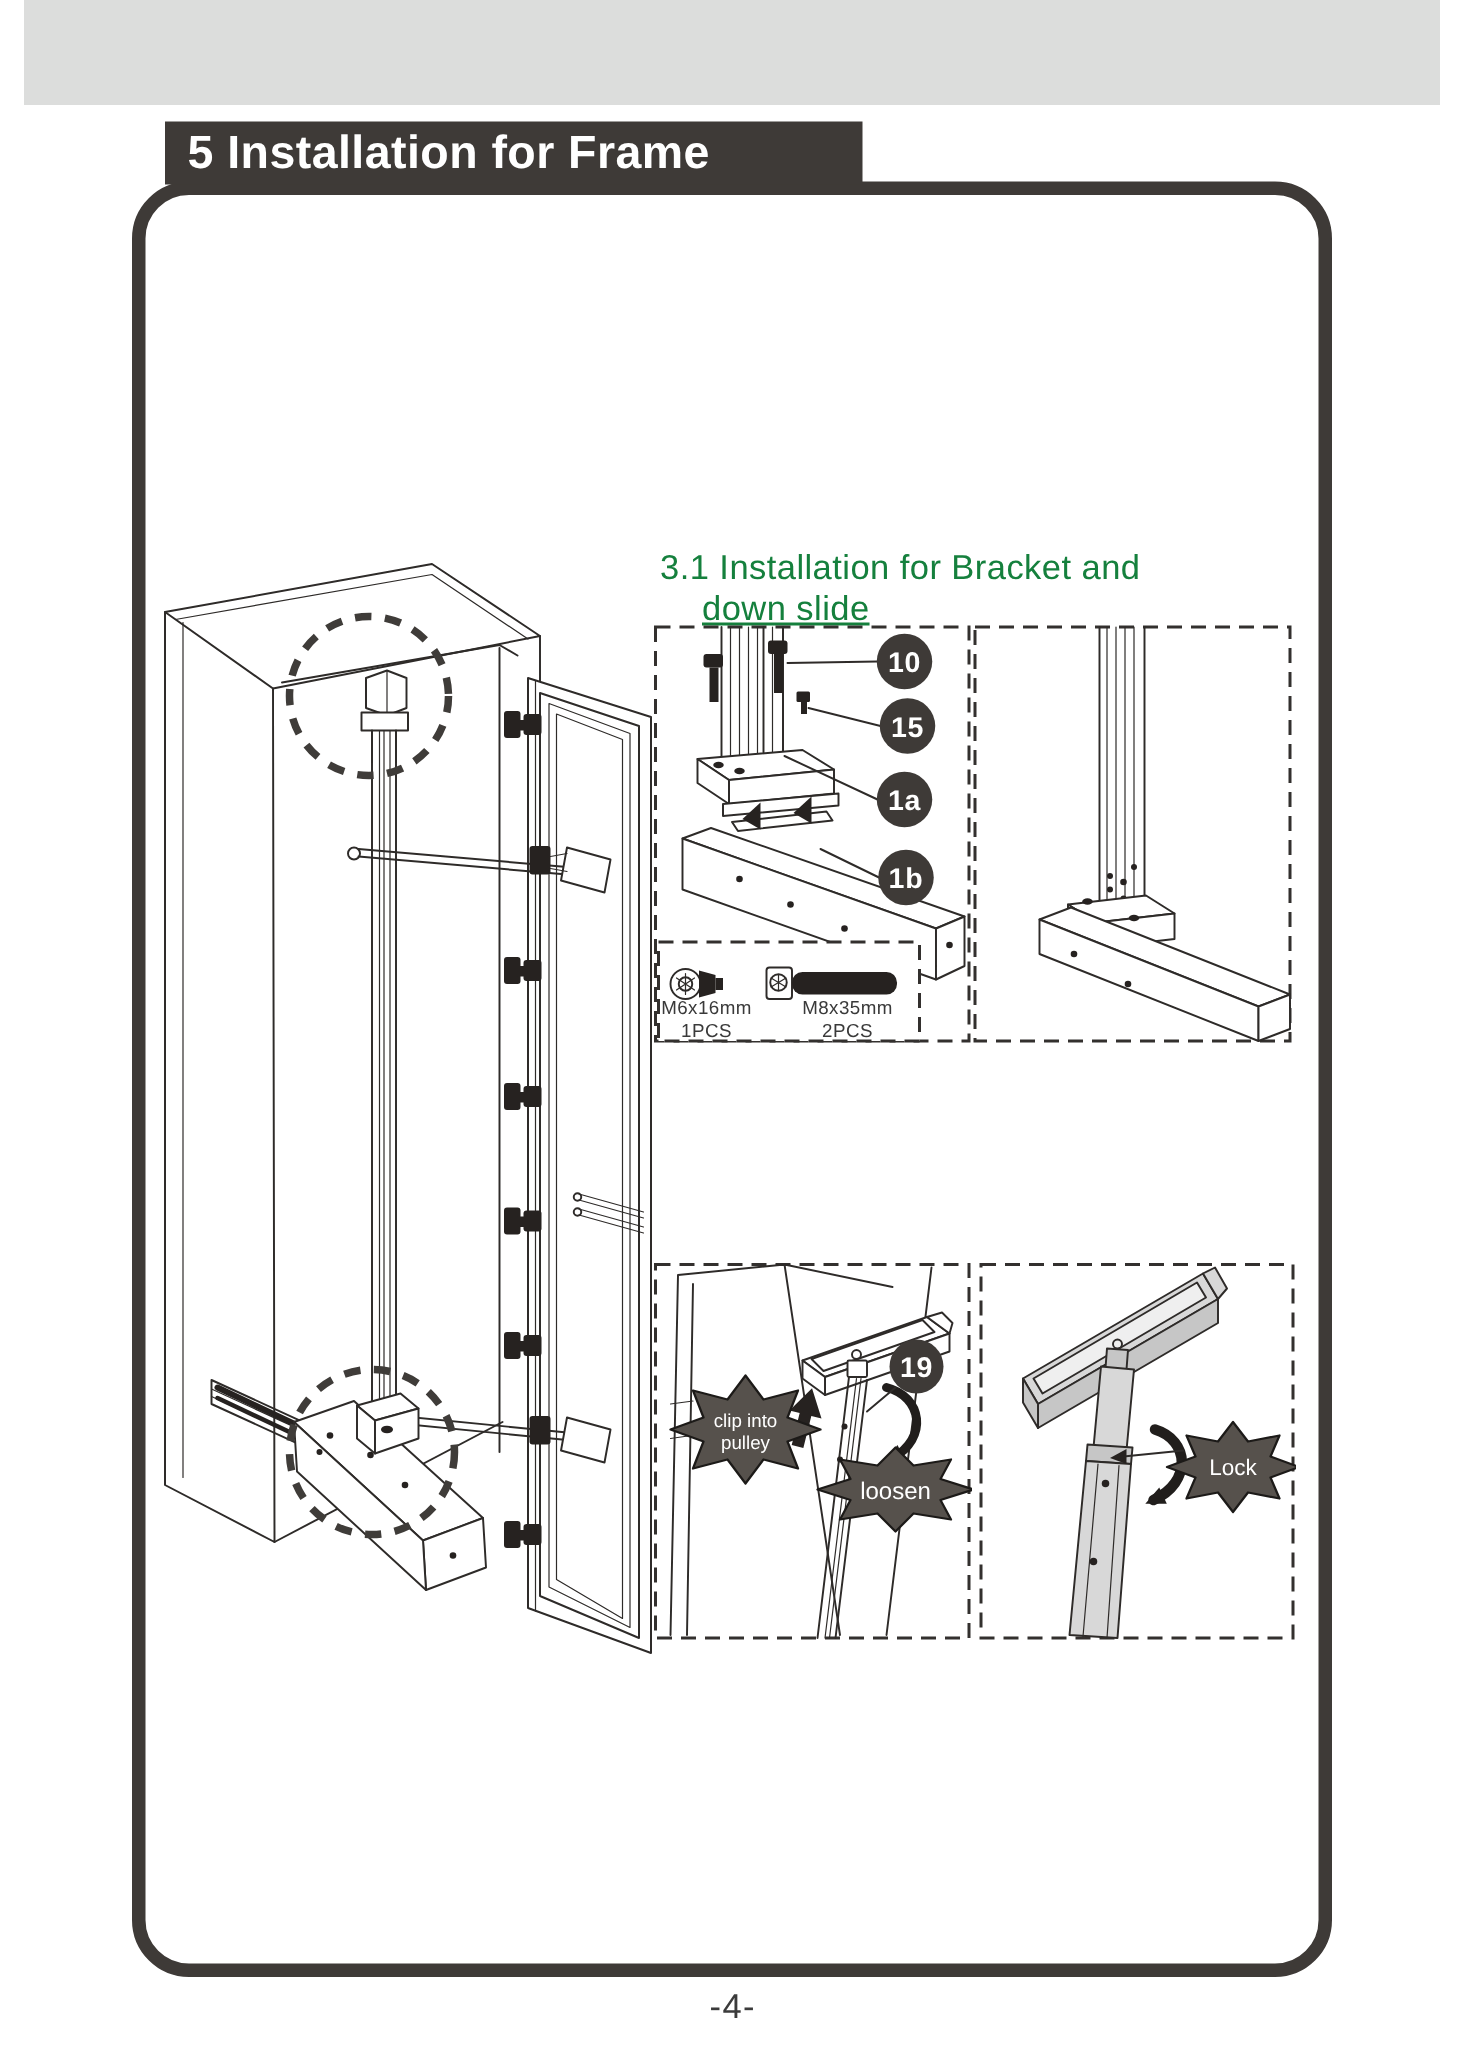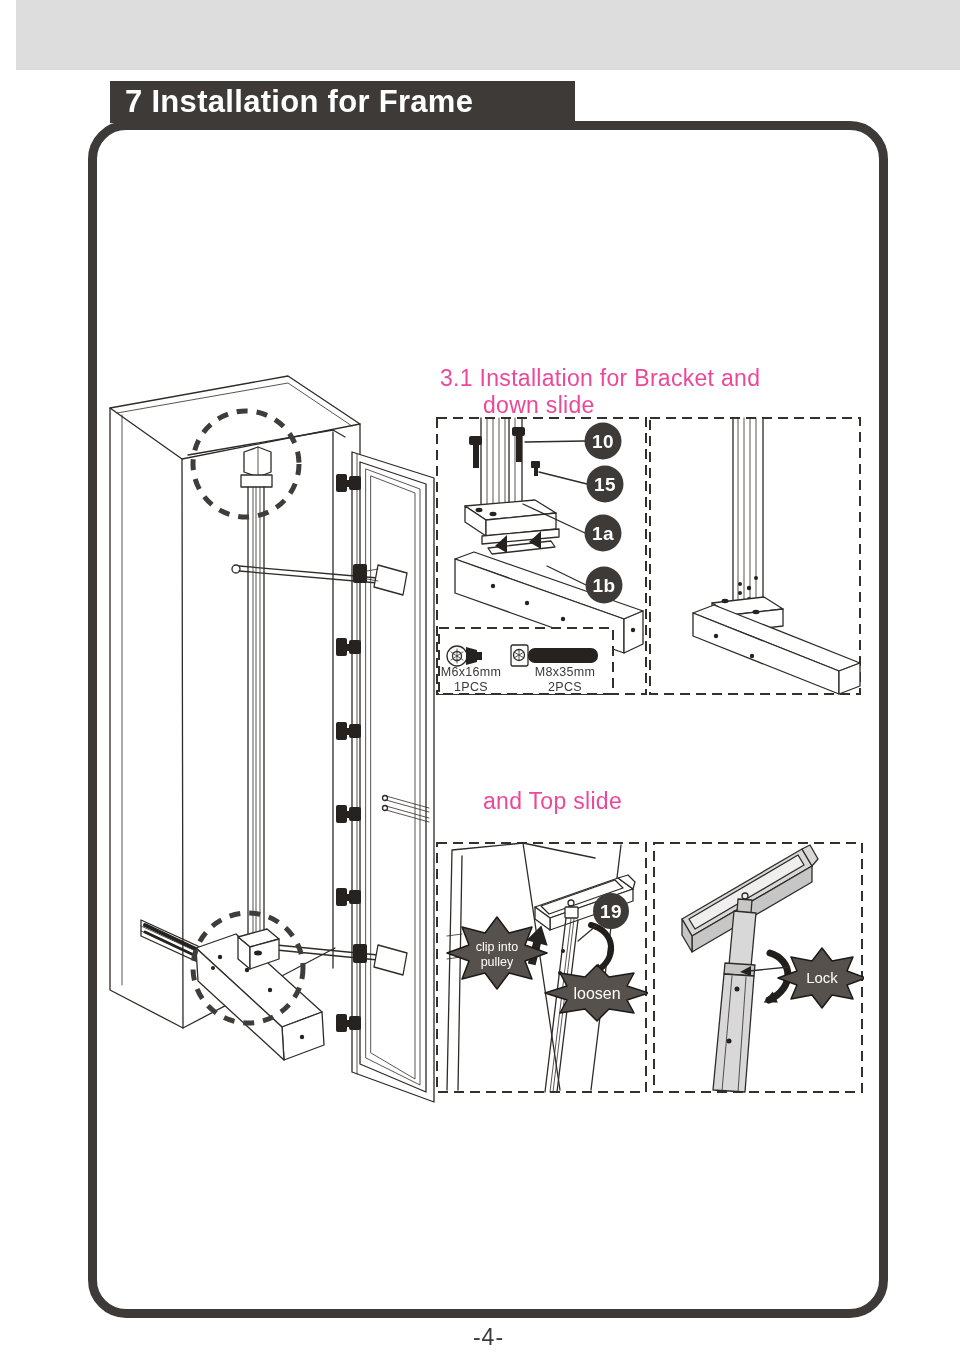--- a/index.html
+++ b/index.html
@@ -4,22 +4,22 @@
 <style>
   html,body{margin:0;padding:0;background:#ffffff;}
   .page{position:relative;width:977px;height:1369px;background:#ffffff;overflow:hidden;
         font-family:"Liberation Sans",sans-serif;}
   .topbar{position:absolute;left:16px;top:0;width:944px;height:70px;background:#dcdddc;}
   .title-box{position:absolute;left:110px;top:81px;width:465px;height:42px;background:#3e3a37;
              color:#ffffff;font-size:31px;font-weight:700;line-height:42px;padding-left:15px;
              box-sizing:border-box;z-index:3;letter-spacing:0.3px;}
   .frame{position:absolute;left:88px;top:121px;width:800px;height:1197px;border:9px solid #3e3a37;
          border-radius:38px;box-sizing:border-box;z-index:1;background:transparent;}
-  .sec-title{position:absolute;font-size:23px;color:#ec4899;letter-spacing:0.3px;line-height:27px;z-index:2;}
-  .sec-title .l2{display:block;margin-left:43px;}
+  .sec-title{position:absolute;font-size:23px;color:#15803d;letter-spacing:0.3px;line-height:27px;z-index:2;}
+  .sec-title .l2{display:block;margin-left:28px;text-decoration:underline;}
   .illus{position:absolute;z-index:2;}
   .pagenum{position:absolute;left:0;top:1324px;width:977px;text-align:center;font-size:23px;
            color:#3b3b3b;letter-spacing:1px;z-index:2;}
   
   .ln{stroke:#2e2b29;stroke-width:1.3;fill:none;stroke-linejoin:round;stroke-linecap:round;}
   .thin{stroke-width:0.8;}
   .fw{fill:#ffffff;}
   .dk{fill:#262220;stroke:none;}
   .dkln{stroke:#262220;fill:none;stroke-linecap:round;}
   .thickln{stroke:#211e1c;stroke-width:6;fill:none;stroke-linecap:round;}
@@ -37,21 +37,21 @@
   .f3{fill:#c6c6c6;}
 </style>
 </head>
 <body>
 
 <div class="page">
 
   <div class="topbar"></div>
 
   <div class="title-box">
-    <span>7 Installation for Frame</span>
+    <span>5 Installation for Frame</span>
   </div>
 
   <div class="frame"></div>
 
   <svg class="illus" style="left:95px;top:368px;" width="380" height="770" viewBox="0 0 380 770">
     <defs>
       <g id="hgDef">
         <rect x="-12" y="-9" width="11" height="18" rx="2" class="dk"></rect>
         <rect x="1" y="-7" width="12" height="14" rx="2" class="dk"></rect>
         <rect x="-3" y="-3" width="6" height="7" class="dk"></rect>
@@ -255,21 +255,20 @@
     <g>
       <path class="ln fw" d="M45,197 L66,189 L212,247 L191,255 Z"></path>
       <path class="ln fw" d="M45,197 L191,255 L191,278 L45,220 Z"></path>
       <path class="ln fw" d="M191,255 L212,247 L212,270 L191,278 Z"></path>
       <circle class="dk" cx="68" cy="220" r="2.2"></circle>
       <circle class="dk" cx="104" cy="240" r="2.2"></circle>
     </g>
   </svg>
 
   <div class="sec-title" style="left:440px;top:788px;">
-    <span class="l2">and Top slide</span>
   </div>
 
   <svg class="illus" style="left:435px;top:841px;" width="213" height="253" viewBox="0 0 213 253">
     <defs>
       <marker id="ah3" markerWidth="16" markerHeight="16" refX="8" refY="8" orient="auto" markerUnits="userSpaceOnUse">
         <path d="M1,2 L14,8 L1,14 Z" fill="#211e1c"></path>
       </marker>
     </defs>
     <rect class="dashR" x="2" y="2" width="209" height="249"></rect>
     <g>

